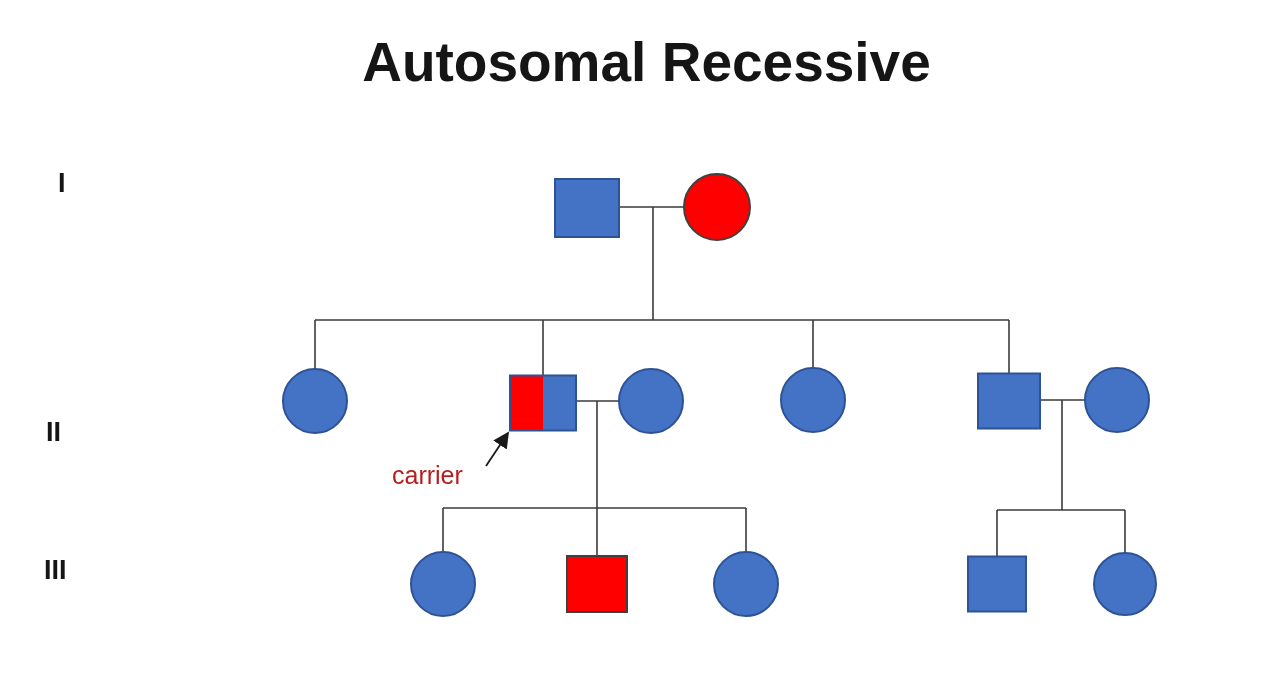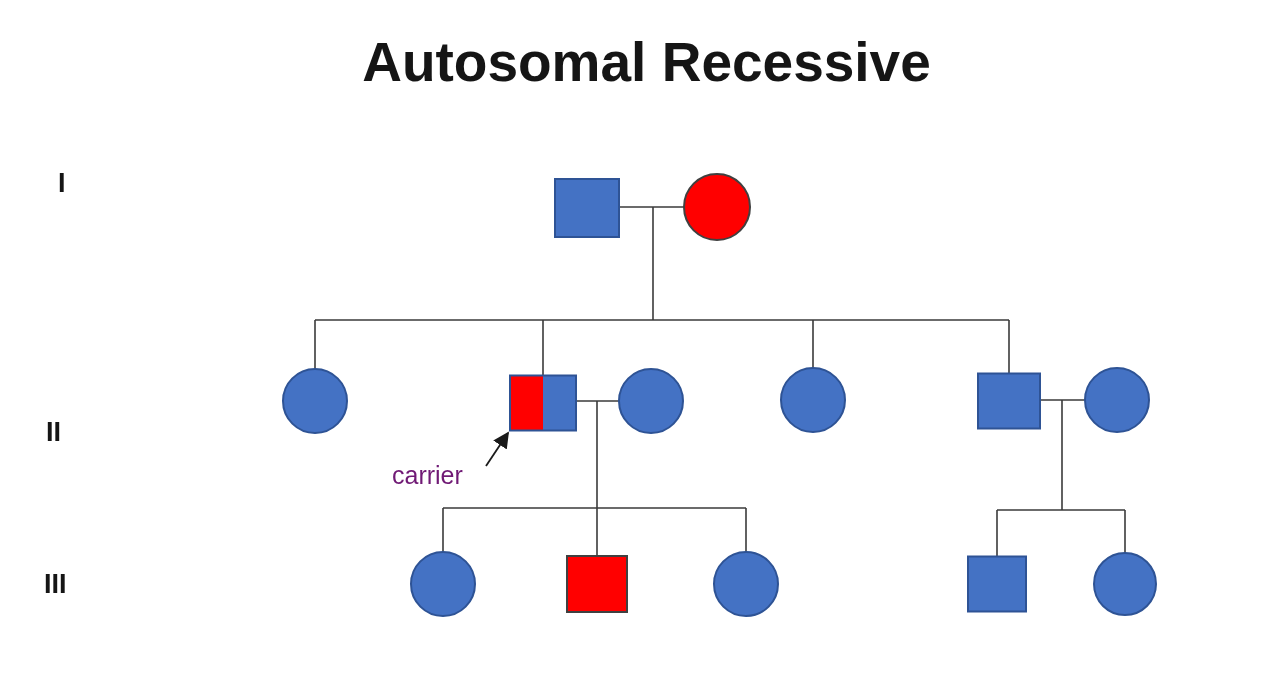--- a/index.html
+++ b/index.html
@@ -9,23 +9,23 @@
   }
   .title{
     position:absolute;top:18px;left:0;width:100%;text-align:center;
     font-size:55px;font-weight:700;color:#151515;margin:12px;
   }
   .gen-label{
     position:absolute;font-size:27px;font-weight:700;color:#151515;
   }
   #gen1{left:58px;top:168px;}
   #gen2{left:46px;top:389px;margin-top:28px;}
-  #gen3{left:44px;top:569px;}
+  #gen3{left:44px;top:555px;}
   .carrier-label{
-    position:absolute;left:392px;top:461px;font-size:25px;color:#701a75;
+    position:absolute;left:392px;top:461px;font-size:25px;color:#b91c1c;
   }
   #pedigree-svg{position:absolute;left:0;top:0;}
 </style>
 </head>
 <body>
 
 <h1 class="title">Autosomal Recessive</h1>
 
 <div class="gen-label" id="gen1">I</div>
 <div class="gen-label" id="gen2">II</div>

